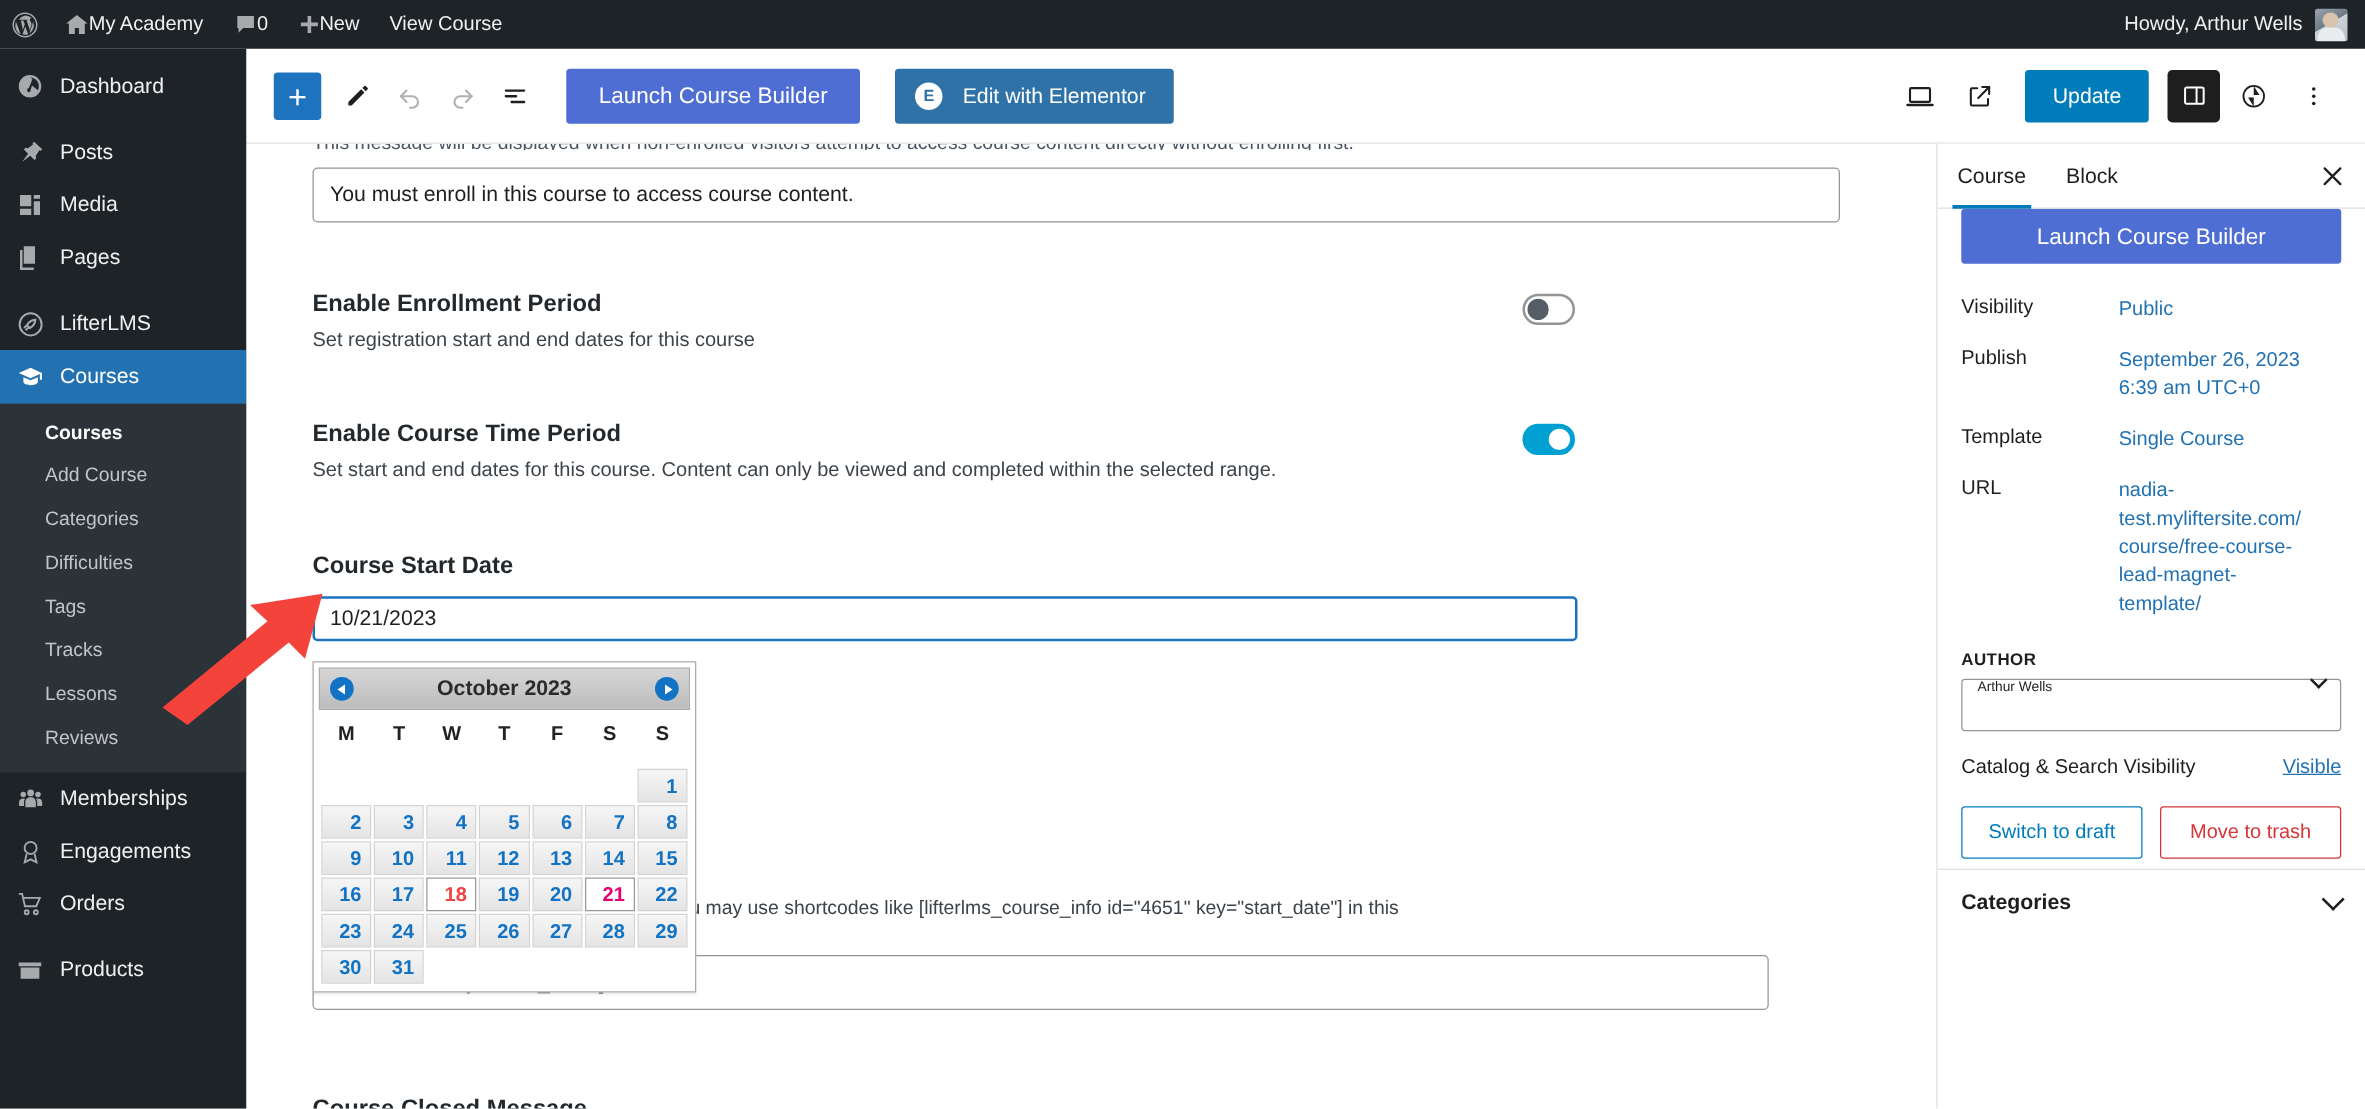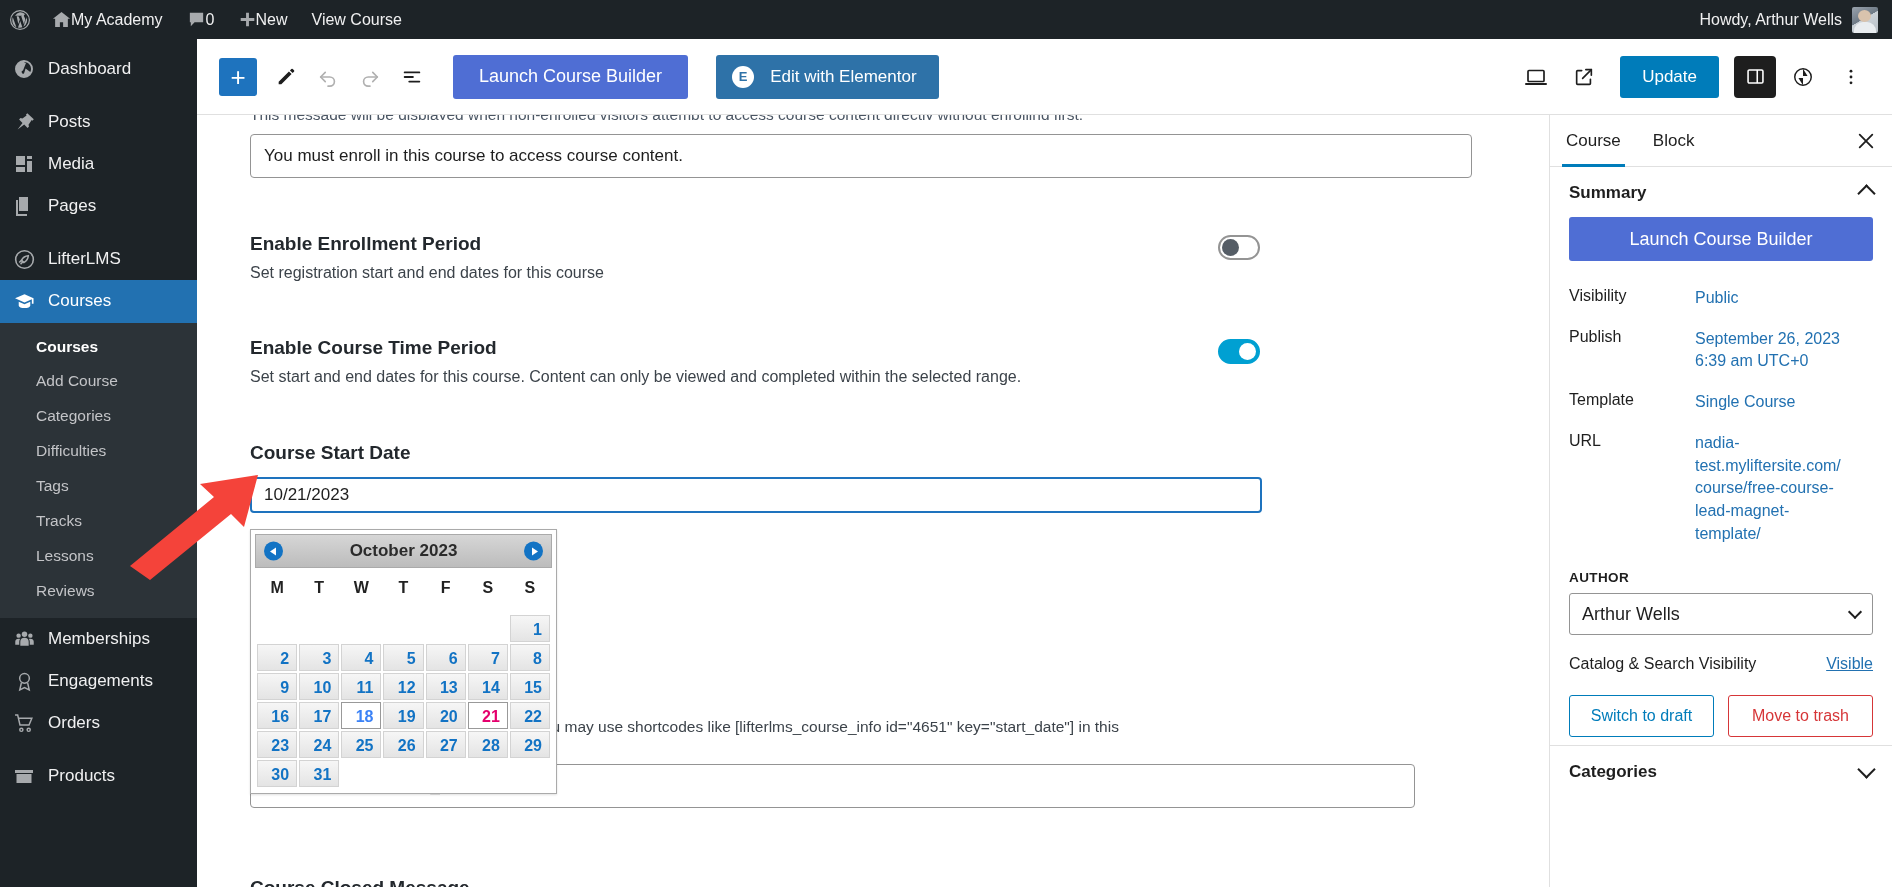--- a/index.html
+++ b/index.html
@@ -222,21 +222,21 @@
   }
   table.dp-cal td { padding: 0; text-align: center; }
   .dp-day {
     display: block; height: 27px; line-height: 27px;
     font-size: 16px; font-weight: bold; color: #1273c4;
     background: linear-gradient(#f6f6f6, #e4e4e4);
     border: 1px solid #d3d3d3;
     text-align: right; padding-right: 7px; cursor: pointer;
   }
   .dp-day.today {
-    background: #fff; border: 1px solid #999; color: #3b82f6;
+    background: #fff; border: 1px solid #999; color: #ef4444;
   }
   .dp-day.selected {
     background: #fff; border: 1px solid #999; color: #e5006d;
   }
   .dp-empty { height: 27px; }
 
   
   .arrow-anno { position: absolute; left: 128px; top: 470px; z-index: 60; pointer-events: none; }
 
   
@@ -281,22 +281,22 @@
     display: flex; align-items: flex-start; padding: 9px 0; font-size: 16px;
   }
   .rs-key { width: 126px; color: #1e1e1e; flex: none; }
   .rs-val { color: #2271b1; cursor: pointer; line-height: 1.42; word-break: break-word; }
   .rs-sub-label {
     font-size: 13.5px; font-weight: bold; color: #1e1e1e;
     letter-spacing: .4px; margin: 16px 0 8px;
   }
   .rs-select {
     width: 100%; height: 42px; border: 1px solid #949494; border-radius: 3px;
-    display: flex; align-items: center; padding: 0 12px;
-    font-size: 18px; color: #1e1e1e; cursor: pointer;
+    display: flex; padding: 0 12px;
+    font-size: 11px; color: #1e1e1e; cursor: pointer;
   }
   .rs-select .chev { width: 10px; height: 10px; margin-left: auto; border-width: 2px; transform: rotate(-45deg); margin-top: -5px; }
   .rs-visibility {
     display: flex; align-items: center; justify-content: space-between;
     font-size: 16px; color: #1e1e1e; margin-top: 20px;
   }
   .rs-visibility .lnk { color: #2271b1; text-decoration: underline; cursor: pointer; }
   .rs-actions { display: flex; gap: 14px; margin-top: 22px; padding-bottom: 8px; }
   .btn-draft {
     flex: 1; height: 42px; background: #fff; border: 1px solid #007cba;
@@ -740,24 +740,20 @@
     <div class="rs-tabs">
       <div class="rs-tab active">Course</div>
       <div class="rs-tab">Block</div>
       <div class="rs-close">
         <svg width="18" height="18" viewBox="0 0 20 20" fill="none" stroke="#1e1e1e" stroke-width="2" stroke-linecap="round">
             <path d="M3 3l14 14M17 3 3 17"></path>
           </svg>
       </div>
     </div>
 
-    <div class="rs-panel-head">
-      <span class="rs-panel-title">Summary</span>
-      <span class="chev up"></span>
-    </div>
 
     <div class="rs-body">
       <button class="btn-lcb-side">Launch Course Builder</button>
 
       <div class="rs-row">
         <span class="rs-key">Visibility</span>
         <span class="rs-val">Public</span>
       </div>
       <div class="rs-row">
         <span class="rs-key">Publish</span>

